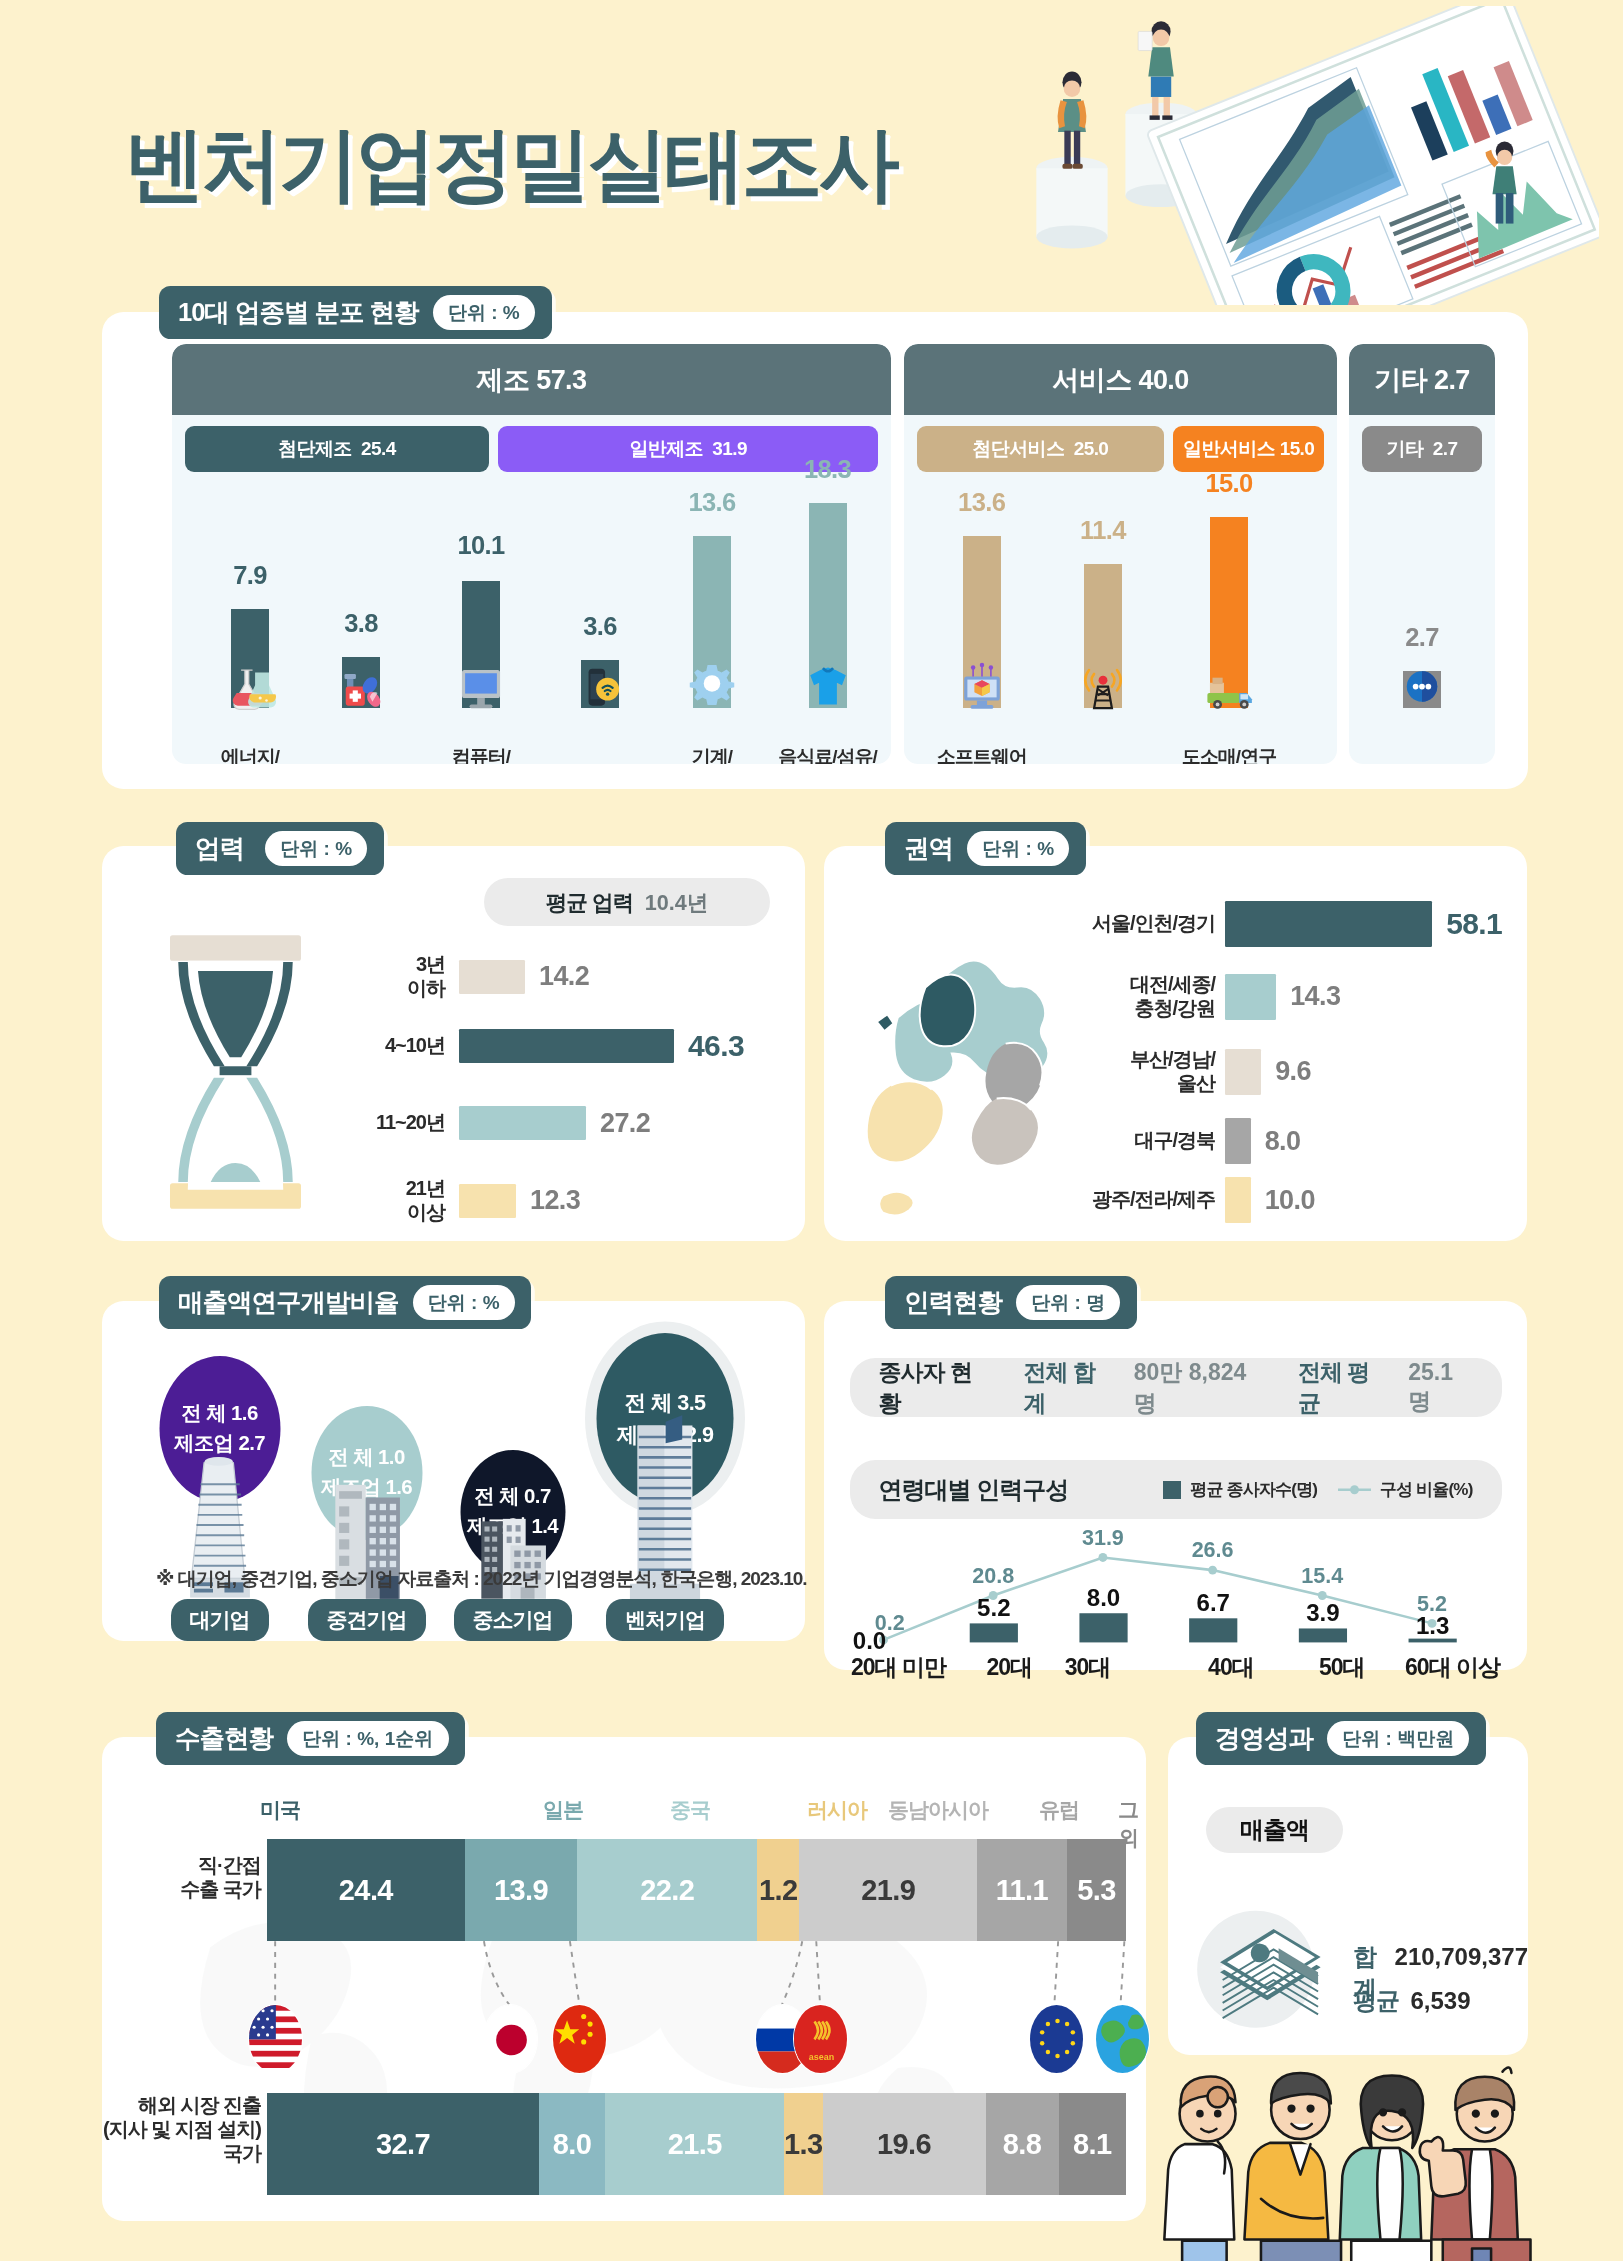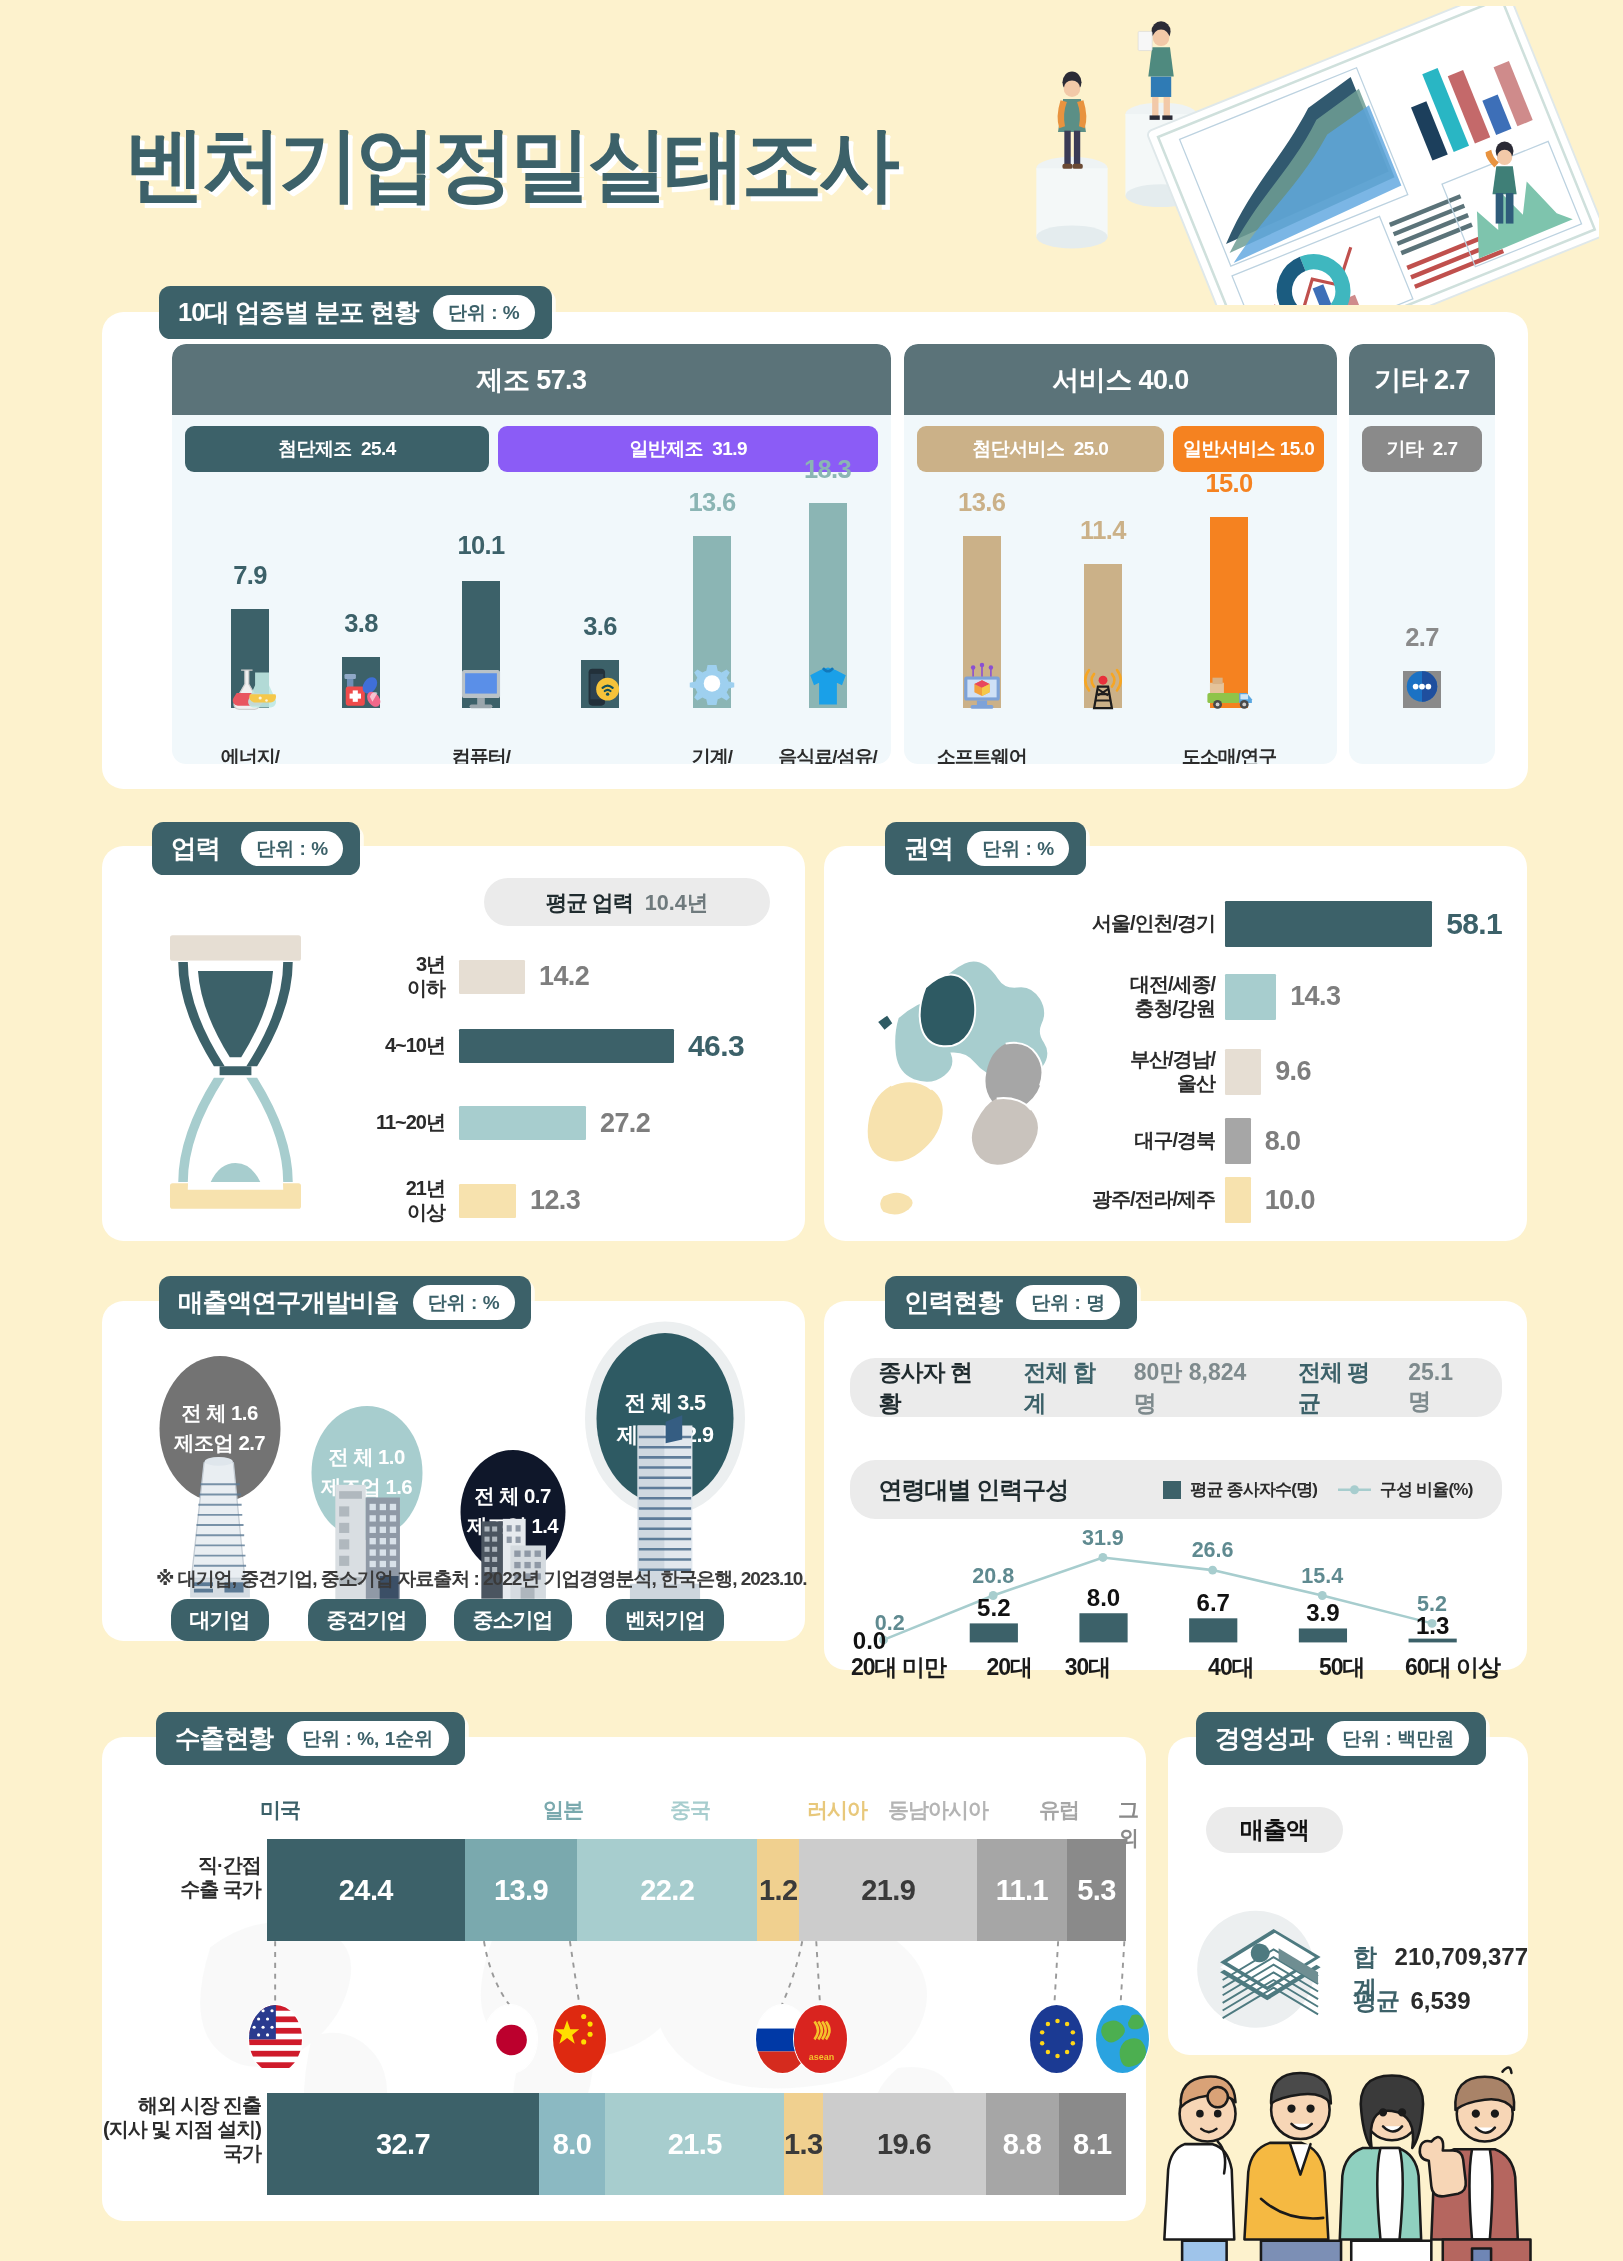--- a/index.html
+++ b/index.html
@@ -422,21 +422,21 @@
                 <circle cx="48" cy="56" r="4.5" fill="#fff"></circle>
                 <circle cx="58" cy="56" r="4.5" fill="#fff"></circle>
             </svg>
           </div>
 
         </div>
       </div>
     </div>
   </div>
 
-  <div class="sec-tag" style="left:152px; top:822px;gap:21px;">
+  <div class="sec-tag" style="left:176px; top:822px;gap:21px;">
     <span class="t">업력</span>
     <span class="u">단위 : %</span>
   </div>
   <div class="card" style="left:102px; top:846px; width:703px; height:395px;">
     <div class="grey-pill" style="left:382px; top:32px; width:286px; height:48px; justify-content:center; gap:11.5px;">
       <span style="font-size:21.6px;font-weight:800;color:#1f2b2e;letter-spacing:-1px;">평균 업력</span>
       <span style="font-size:21.6px;font-weight:600;color:#6f7a7d;">10.4년</span>
     </div>
 
     <div style="position:absolute; left:54px; top:89px;">
@@ -529,21 +529,21 @@
     </div>
   </div>
 
   <div class="sec-tag" style="left:159px; top:1276px;">
     <span class="t">매출액연구개발비율</span>
     <span class="u">단위 : %</span>
   </div>
   <div class="card" style="left:102px; top:1301px; width:703px; height:340px;">
 
     <div class="bld-col" style="left:38px; bottom:0; width:159px; height:299px;">
-      <div class="bubble" style="top:14px; width:121px; height:146px; background:#737373; color:#ffffff;">
+      <div class="bubble" style="top:14px; width:121px; height:146px; background:#4c1d95; color:#ffffff;">
         <span>전 체 1.6</span>
         <span>제조업 2.7</span>
       </div>
       <svg width="70" height="153" viewBox="0 0 110 240" style="position:absolute; left:50%; transform:translateX(-50%); bottom:42px;">
         <path d="M30 26 q22 -14 46 0 l18 182 h-84z" fill="#e9eef2" stroke="#c3ccd4" stroke-width="2"></path>
         <ellipse cx="53" cy="24" rx="22" ry="7" fill="#dfe6ec"></ellipse>
         <g stroke="#5b7a95" stroke-width="3" opacity=".8">
           <path d="M24 60 h62"></path>
             <path d="M22 76 h66"></path>
             <path d="M21 92 h68"></path>

